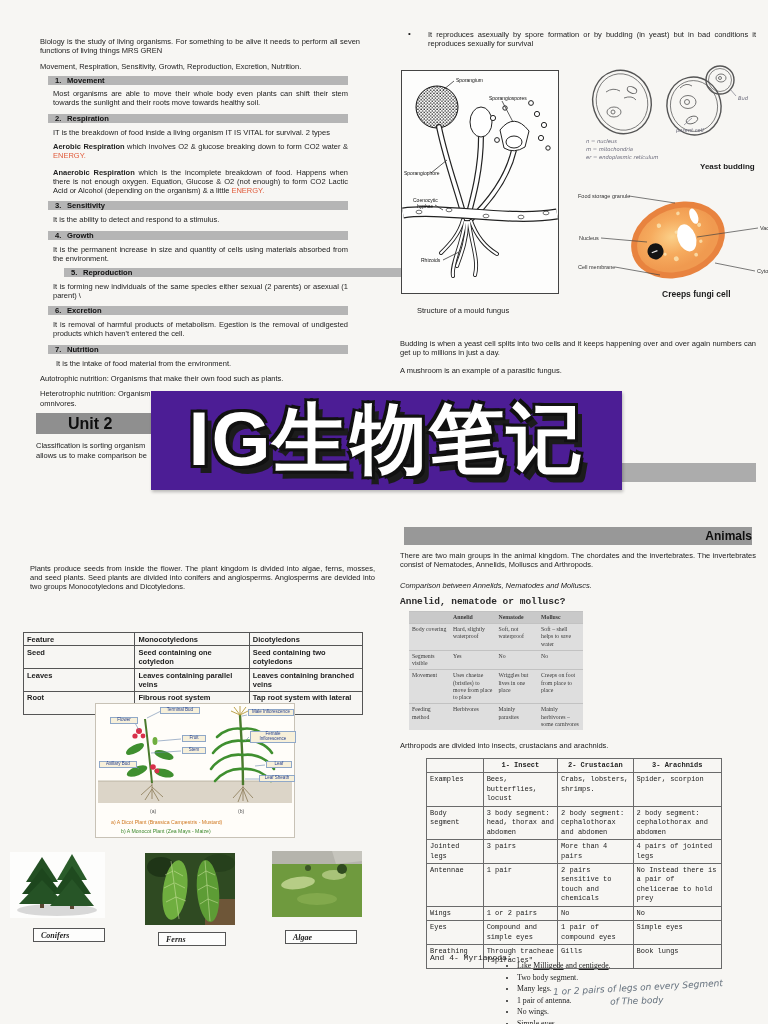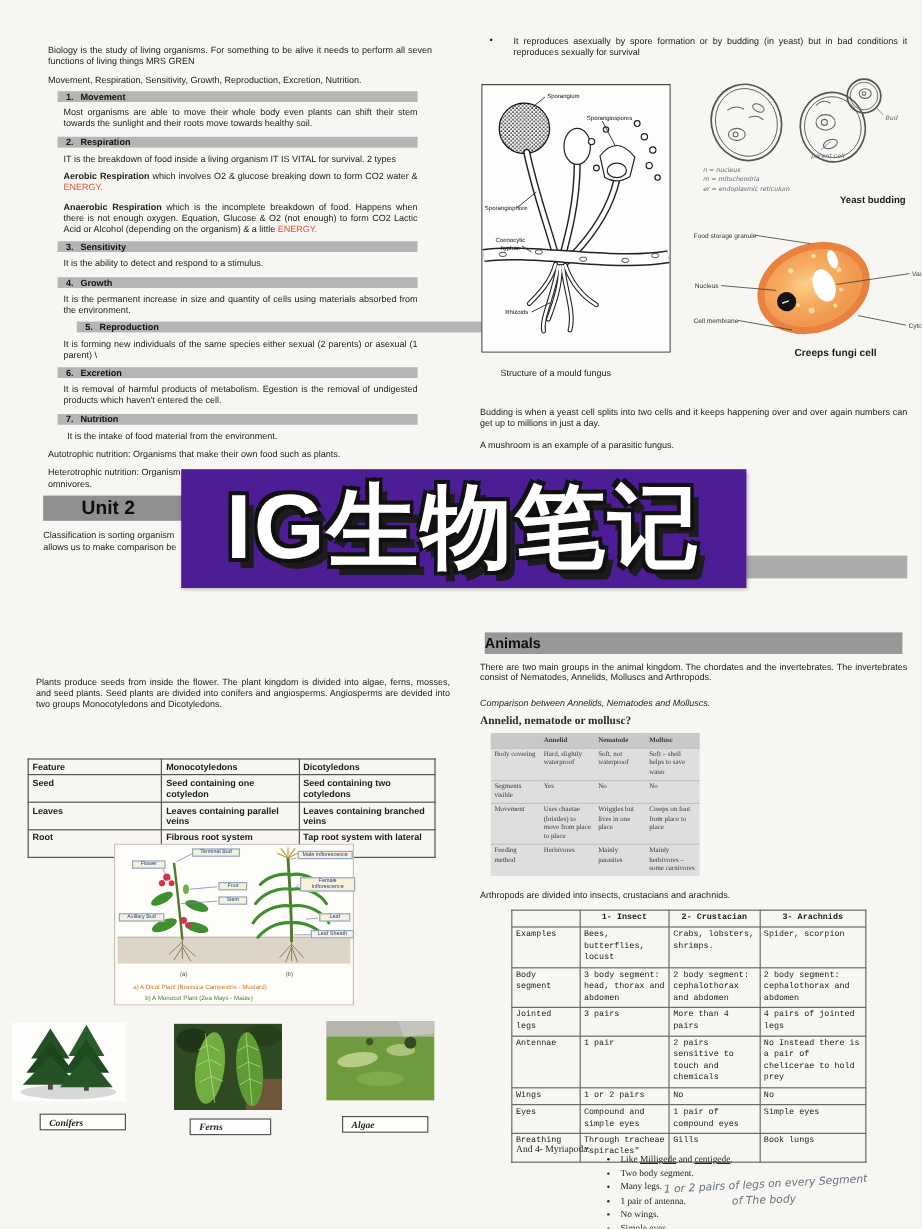--- a/index.html
+++ b/index.html
@@ -5,21 +5,21 @@
   html,body{margin:0;padding:0;background:#e9e9e9}
   #page{position:relative;width:768px;height:1024px;margin:0 auto;background:#f7f6f3;overflow:hidden;
         font-family:"Liberation Sans",sans-serif;color:#1c1c1c}
   .abs{position:absolute}
   .j{text-align:justify}
   .t{font-size:7.5px;line-height:1.2;color:#222}
   .bar{background:#b5b5b5;height:9px;font-size:7.6px;font-weight:bold;line-height:9px;color:#111}
   .bar .num{display:inline-block;margin-left:7px;width:12px}
   .bigbar{background:#8f8f8f;color:#0e0e0e;font-weight:bold}
   .en{color:#e05a3a}
-  .serif{font-family:Liberation Serif, serif}
+  .serif{font-family:Liberation Mono, monospace}
   .it{font-style:italic}
   .b{font-weight:bold}
   table{border-collapse:collapse}
   .ptable{font-size:7.5px;line-height:1.25}
   .ptable td,.ptable th{border:1px solid #555;padding:1.5px 3px;vertical-align:top;font-weight:bold;text-align:left}
   .mtable{font-family:"Liberation Serif",serif;font-size:5.8px;line-height:1.25;color:#3a3a3a;background:#dedede}
   .mtable td,.mtable th{padding:2px 3px;vertical-align:top;text-align:left;border-top:0.5px solid #c2c2c2}
   .mtable th{background:#c9c9c9;font-weight:bold}
   .atable{font-family:Liberation Mono, monospace;font-size:7px;line-height:1.35;color:#222}
   .atable td,.atable th{border:1px solid #6a6a6a;padding:2px 3px;vertical-align:top;text-align:left;font-weight:normal}
@@ -226,21 +226,21 @@
       <text x="3" y="84">Cell membrane</text>
       <text x="185" y="45">Vacuole</text>
       <text x="182" y="88">Cytoplasm</text>
     </g>
   </svg>
   <div class="abs b" style="left:662px;top:289px;font-size:8.5px">Creeps fungi cell</div>
 
   <div class="abs t j" style="left:400px;top:339px;width:356px">Budding is when a yeast cell splits into two cells and it keeps happening over and over again numbers can get up to millions in just a day.</div>
   <div class="abs t" style="left:400px;top:366px;width:356px">A mushroom is an example of a parasitic fungus.</div>
 
-  <div class="abs bigbar" style="left:404px;top:527px;width:348px;height:18px;font-size:12px;line-height:18px;text-align:left;background:#989898"><span>Animals</span></div>
+  <div class="abs bigbar" style="left:404px;top:527px;width:348px;height:18px;font-size:12px;line-height:18px;text-align:right;background:#989898"><span>Animals</span></div>
   <div class="abs t j" style="left:400px;top:551px;width:356px">There are two main groups in the animal kingdom. The chordates and the invertebrates. The invertebrates consist of Nematodes, Annelids, Molluscs and Arthropods.</div>
   <div class="abs t it" style="left:400px;top:581px;width:356px">Comparison between Annelids, Nematodes and Molluscs.</div>
 
   <div class="abs serif b" style="left:400px;top:596px;font-size:9.5px;color:#2a2a2a">Annelid, nematode or mollusc?</div>
   <table class="abs mtable" style="left:409px;top:611px;width:174px">
     <tbody>
         <tr>
       <th style="width:40px"></th>
       <th style="width:46px">Annelid</th>
       <th style="width:42px">Nematode</th>

